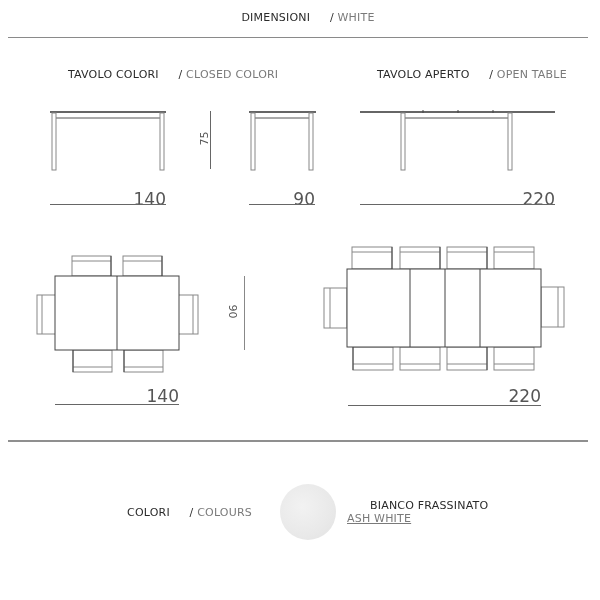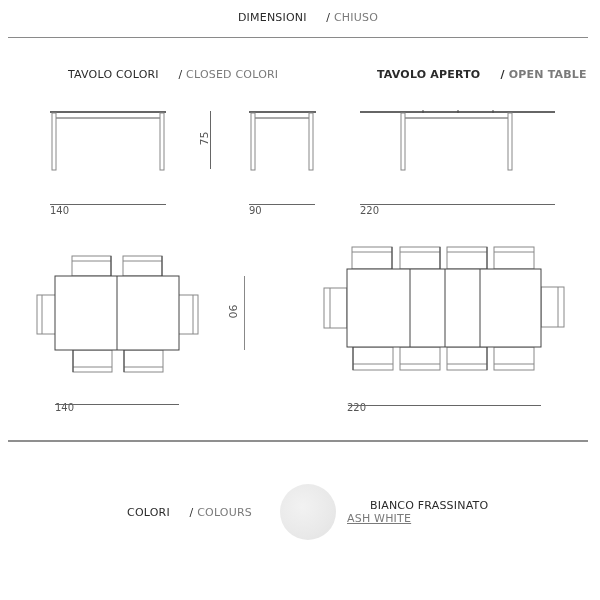--- a/index.html
+++ b/index.html
@@ -3,40 +3,40 @@
 <meta charset="utf-8">
 <style>
   html, body { margin: 0; padding: 0; background: #ffffff; }
   body { width: 600px; height: 600px; position: relative; overflow: hidden;
          font-family: "DejaVu Sans", sans-serif; color: #333; }
   .abs { position: absolute; }
   .title { font-size: 11px; letter-spacing: 0.2px; white-space: nowrap; }
   .dark { color: #2a2a2a; padding-left: 16px; }
   .light { color: #7a7a7a; }
   .hr { position: absolute; height: 1px; background: #8a8a8a; }
-  .dim { position: absolute; font-size: 10px; color: #555; text-align: left; margin-top: 16px; }
+  .dim { position: absolute; font-size: 17px; color: #555; text-align: right; }
   .dimv { position: absolute; font-size: 11px; color: #555; transform: rotate(-90deg); transform-origin: center; }
   .dimv90 { position: absolute; font-size: 11px; color: #555; transform: rotate(90deg); transform-origin: center; }
   svg { position: absolute; overflow: visible; }
   .swatch { position: absolute; width: 56px; height: 56px; border-radius: 50%;
             background: radial-gradient(circle at 40% 40%, #f2f2f2 0%, #e9e9e9 60%, #e1e1e1 100%); }
 </style>
 </head>
 <body>
 
 <div class="abs title" style="left:0; width:600px; top:11px; text-align:center;">
-  <span class="dark">DIMENSIONI</span><span class="dark"> / </span><span class="light">CHIUSO</span>
+  <span class="dark">DIMENSIONI</span><span class="dark"> / </span><span class="light">WHITE</span>
 </div>
 <div class="hr" style="left:8px; width:580px; top:37px;"></div>
 
 <div class="abs title" style="left:52px; top:68px;">
   <span class="dark">TAVOLO COLORI</span><span class="dark"> / </span><span class="light">CLOSED COLORI</span>
 </div>
 
-<div class="abs title" style="left:361px; top:68px;font-weight:bold;">
+<div class="abs title" style="left:361px; top:68px;">
   <span class="dark">TAVOLO APERTO</span><span class="dark"> / </span><span class="light">OPEN TABLE</span>
 </div>
 
 <svg style="left:0; top:0;" width="600" height="600">
   <g stroke="#555" fill="none" stroke-width="1">
 
     <line x1="50" y1="112" x2="166" y2="112" stroke="#666" stroke-width="2"></line>
     <line x1="56" y1="118" x2="160" y2="118"></line>
 
     <rect x="52" y="113" width="4" height="57" stroke="#888"></rect>

